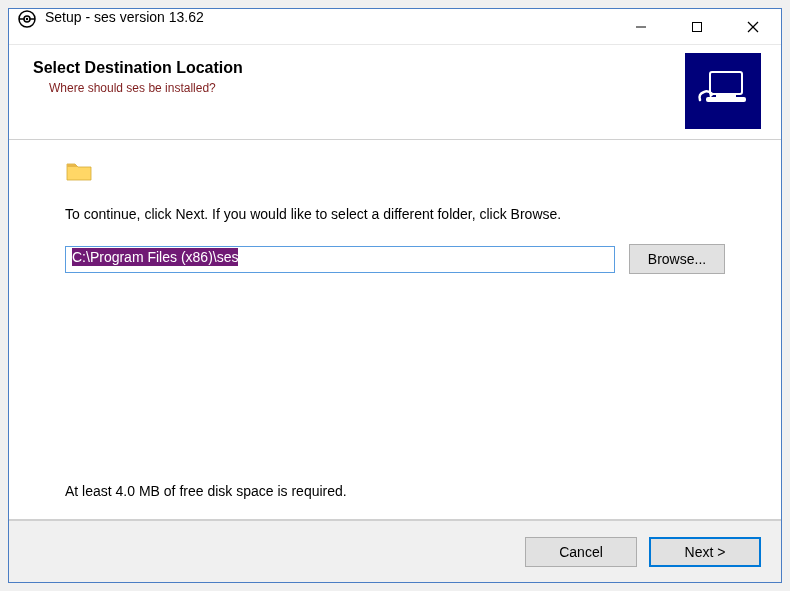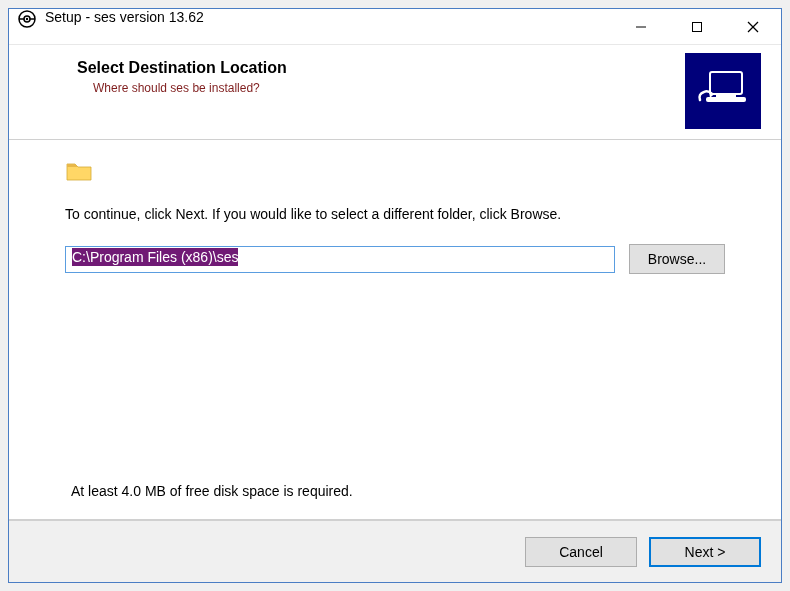--- a/index.html
+++ b/index.html
@@ -53,21 +53,21 @@
       color: #000;
       cursor: pointer;
     }
     .header {
       padding: 14px 20px 10px 24px;
       display: flex;
       align-items: flex-start;
       position: relative;
       background: #ffffff;
     }
-    .header-text { flex: 1; margin-left: 44px; }
+    .header-text { flex: 1; }
     .header-title {
       font-size: 16px;
       font-weight: bold;
       color: #000;
       margin-bottom: 4px;
     }
     .header-subtitle {
       font-size: 12px;
       color: #7f1d1d;
       margin-left: 16px;
@@ -135,21 +135,20 @@
       border: 1px solid #adadad;
       font-size: 14px;
       color: #000;
       cursor: pointer;
       font-family: inherit;
     }
     .disk-space {
       padding: 0 56px 20px 56px;
       font-size: 14px;
       color: #000;
-      margin-left: 6px;
     }
     .footer {
       height: 62px;
       border-top: 1px solid #d0d0d0;
       display: flex;
       align-items: center;
       justify-content: flex-end;
       padding: 0 20px;
       gap: 12px;
       background: #f0f0f0;

